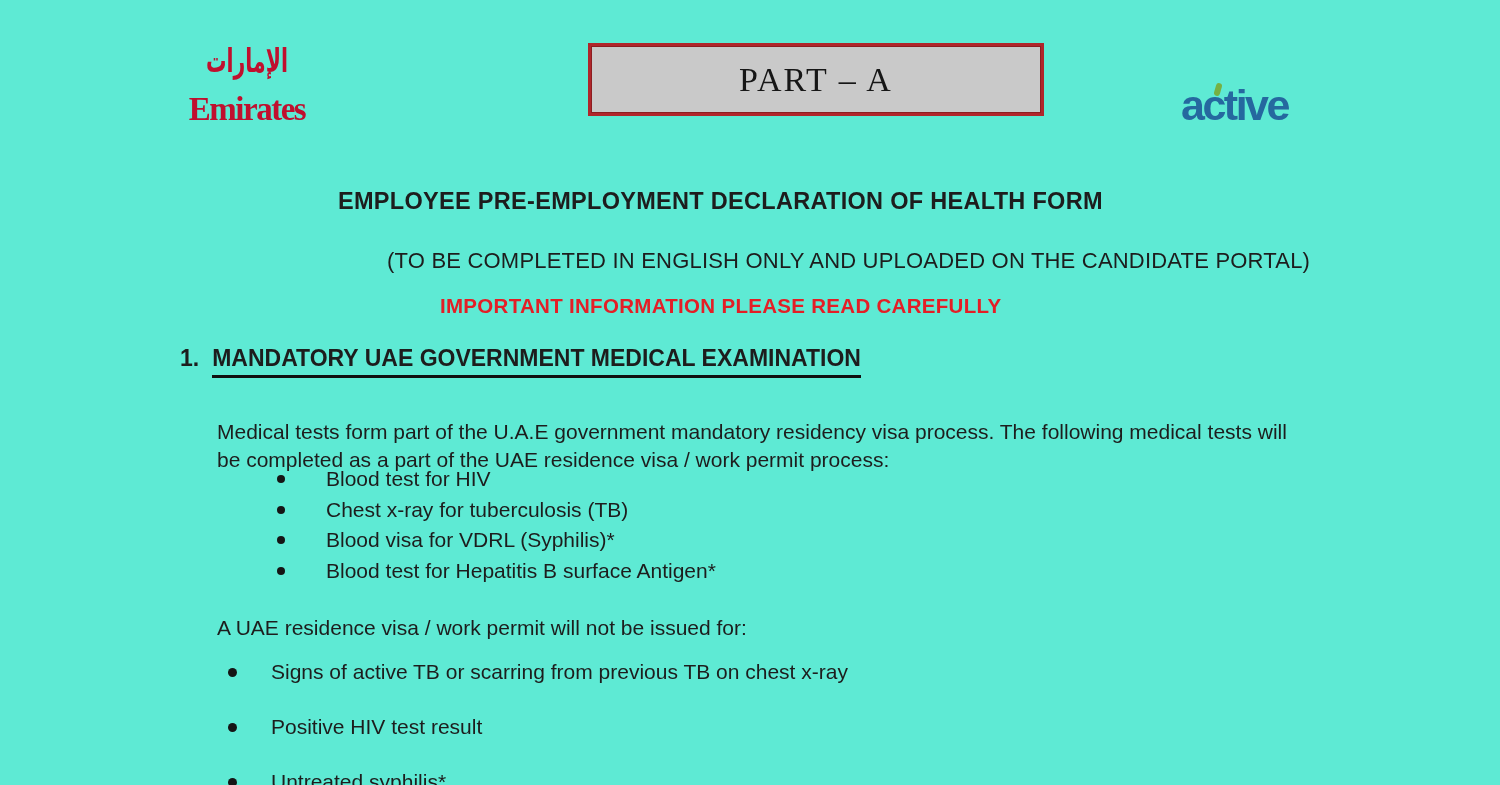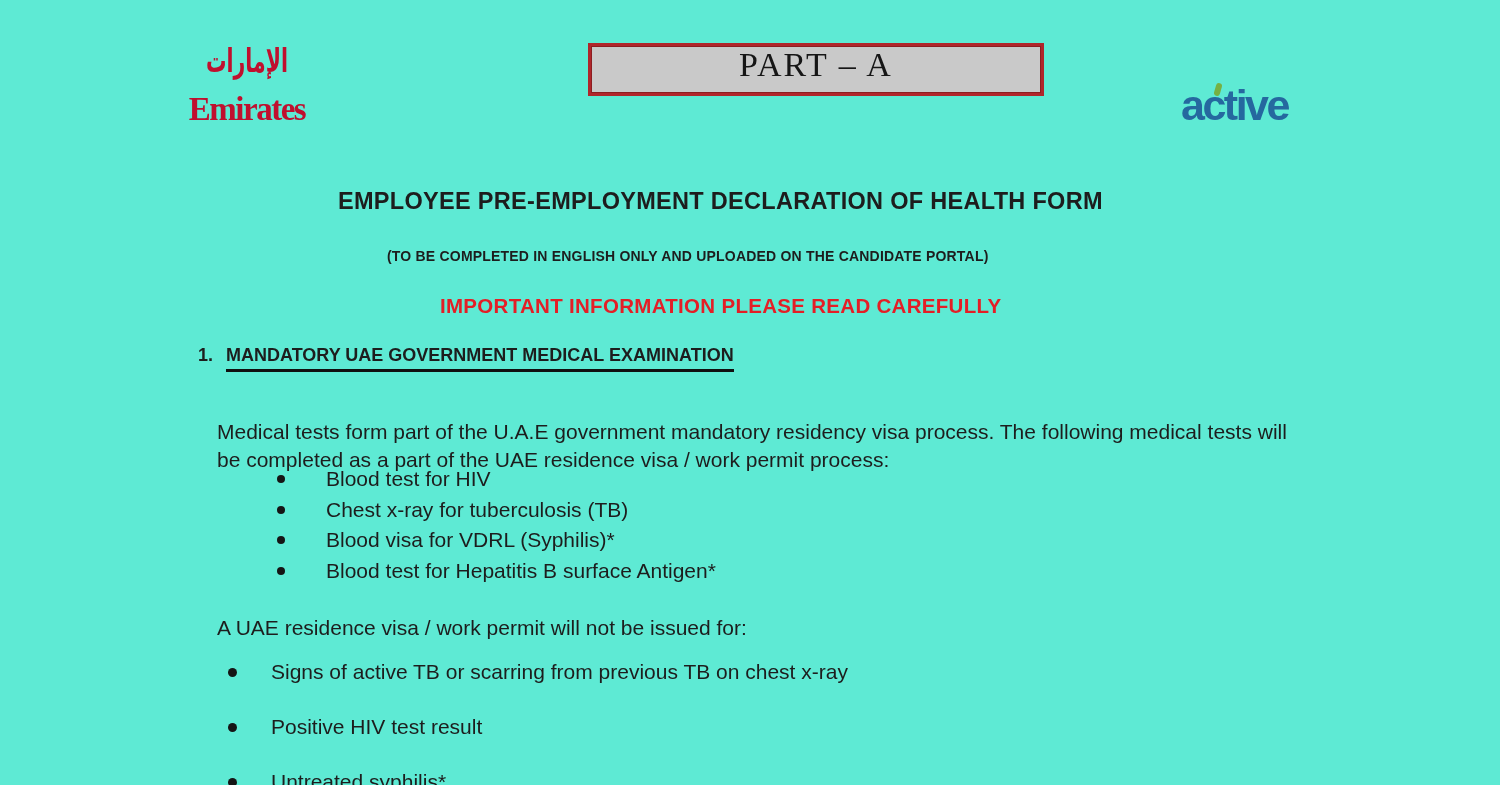--- a/index.html
+++ b/index.html
@@ -24,26 +24,26 @@
     height:74px; line-height:74px;
     transform:scaleX(.62); transform-origin:50% 50%;
   }
   .emirates-word {
     font-family:"Liberation Serif", serif;
     font-weight:700; font-size:33px; letter-spacing:-1.5px;
     line-height:1; margin-top:-5px;
   }
 
   .part-box {
-    position:absolute; left:588px; top:43px; width:456px; height:53px;
+    position:absolute; left:588px; top:43px; width:456px; height:73px;
     box-sizing:border-box;
     background:var(--part-box-bg,#c9c9c9);
     border:3px solid var(--part-box-border,#b0262b);
     box-shadow:inset 0 0 0 1px #8c1d20;
-    display:flex; justify-content:center;
+    display:flex; align-items:center; justify-content:center;
   }
   .part-box .part-label {
     font-family:"Liberation Serif", serif;
     font-size:34px; letter-spacing:2px; color:#161616;
   }
 
   .dnata-logo { position:absolute; left:1181px; top:84px; height:46px; }
   .dnata-word {
     font-weight:bold; font-size:43px; letter-spacing:-2.5px;
     color:var(--dnata-blue,#25689f); line-height:1;
@@ -56,34 +56,34 @@
   }
 
   
   .main-title {
     position:absolute; left:338px; top:188px;
     font-size:23.5px; font-weight:bold; letter-spacing:.3px;
     white-space:nowrap;
   }
   .sub-title {
     position:absolute; left:387px; top:248px;
-    font-size:14px; font-weight:bold; letter-spacing:.2px;
+    font-size:22px; font-weight:normal; letter-spacing:.2px;
     white-space:nowrap;
   }
   .important {
     position:absolute; left:440px; top:294px;
     font-size:20.5px; font-weight:bold; letter-spacing:.3px;
     color:var(--important-red,#e41e26);
     white-space:nowrap;
   }
 
   
   .section-heading {
-    position:absolute; left:198px; top:345px;
-    font-size:18px; font-weight:bold; white-space:nowrap;
+    position:absolute; left:180px; top:345px;
+    font-size:23px; font-weight:bold; white-space:nowrap;
   }
   .sec-title {
     margin-left:13px; display:inline-block;
     border-bottom:3px solid #101010; padding-bottom:3px;
   }
 
   .intro {
     position:absolute; left:217px; top:418px; width:1095px;
     font-size:21px; line-height:28px;
   }

